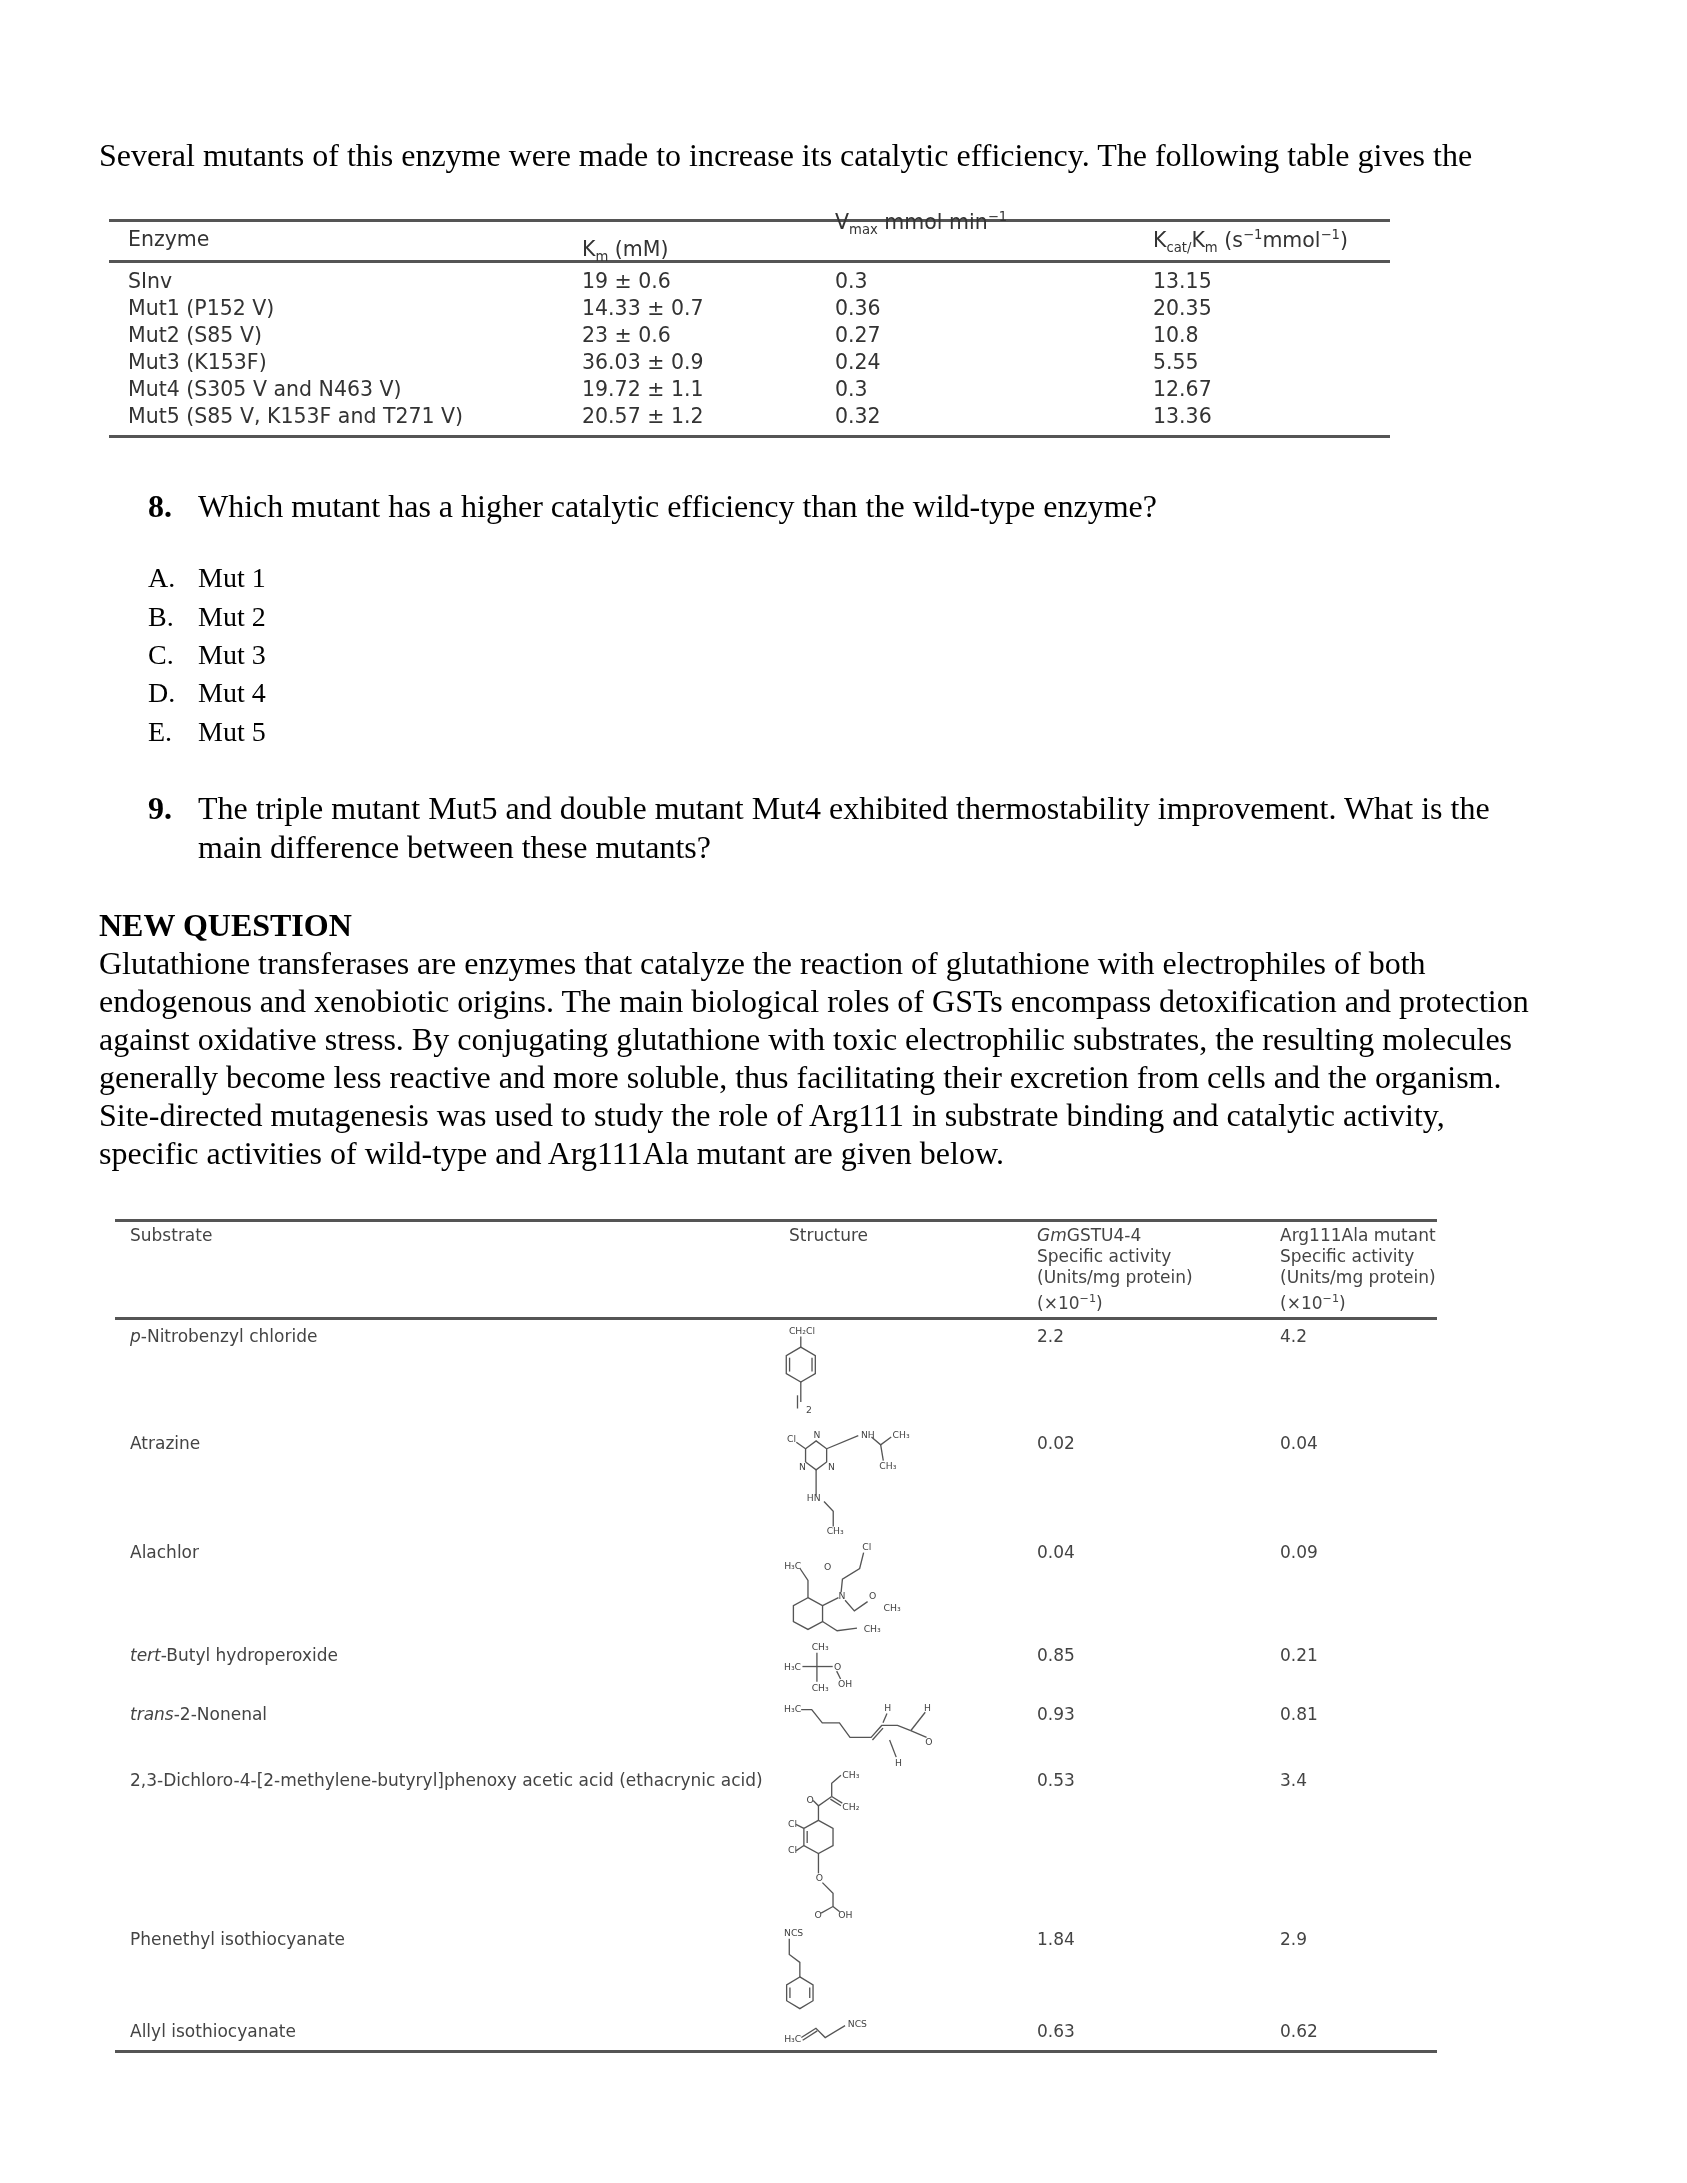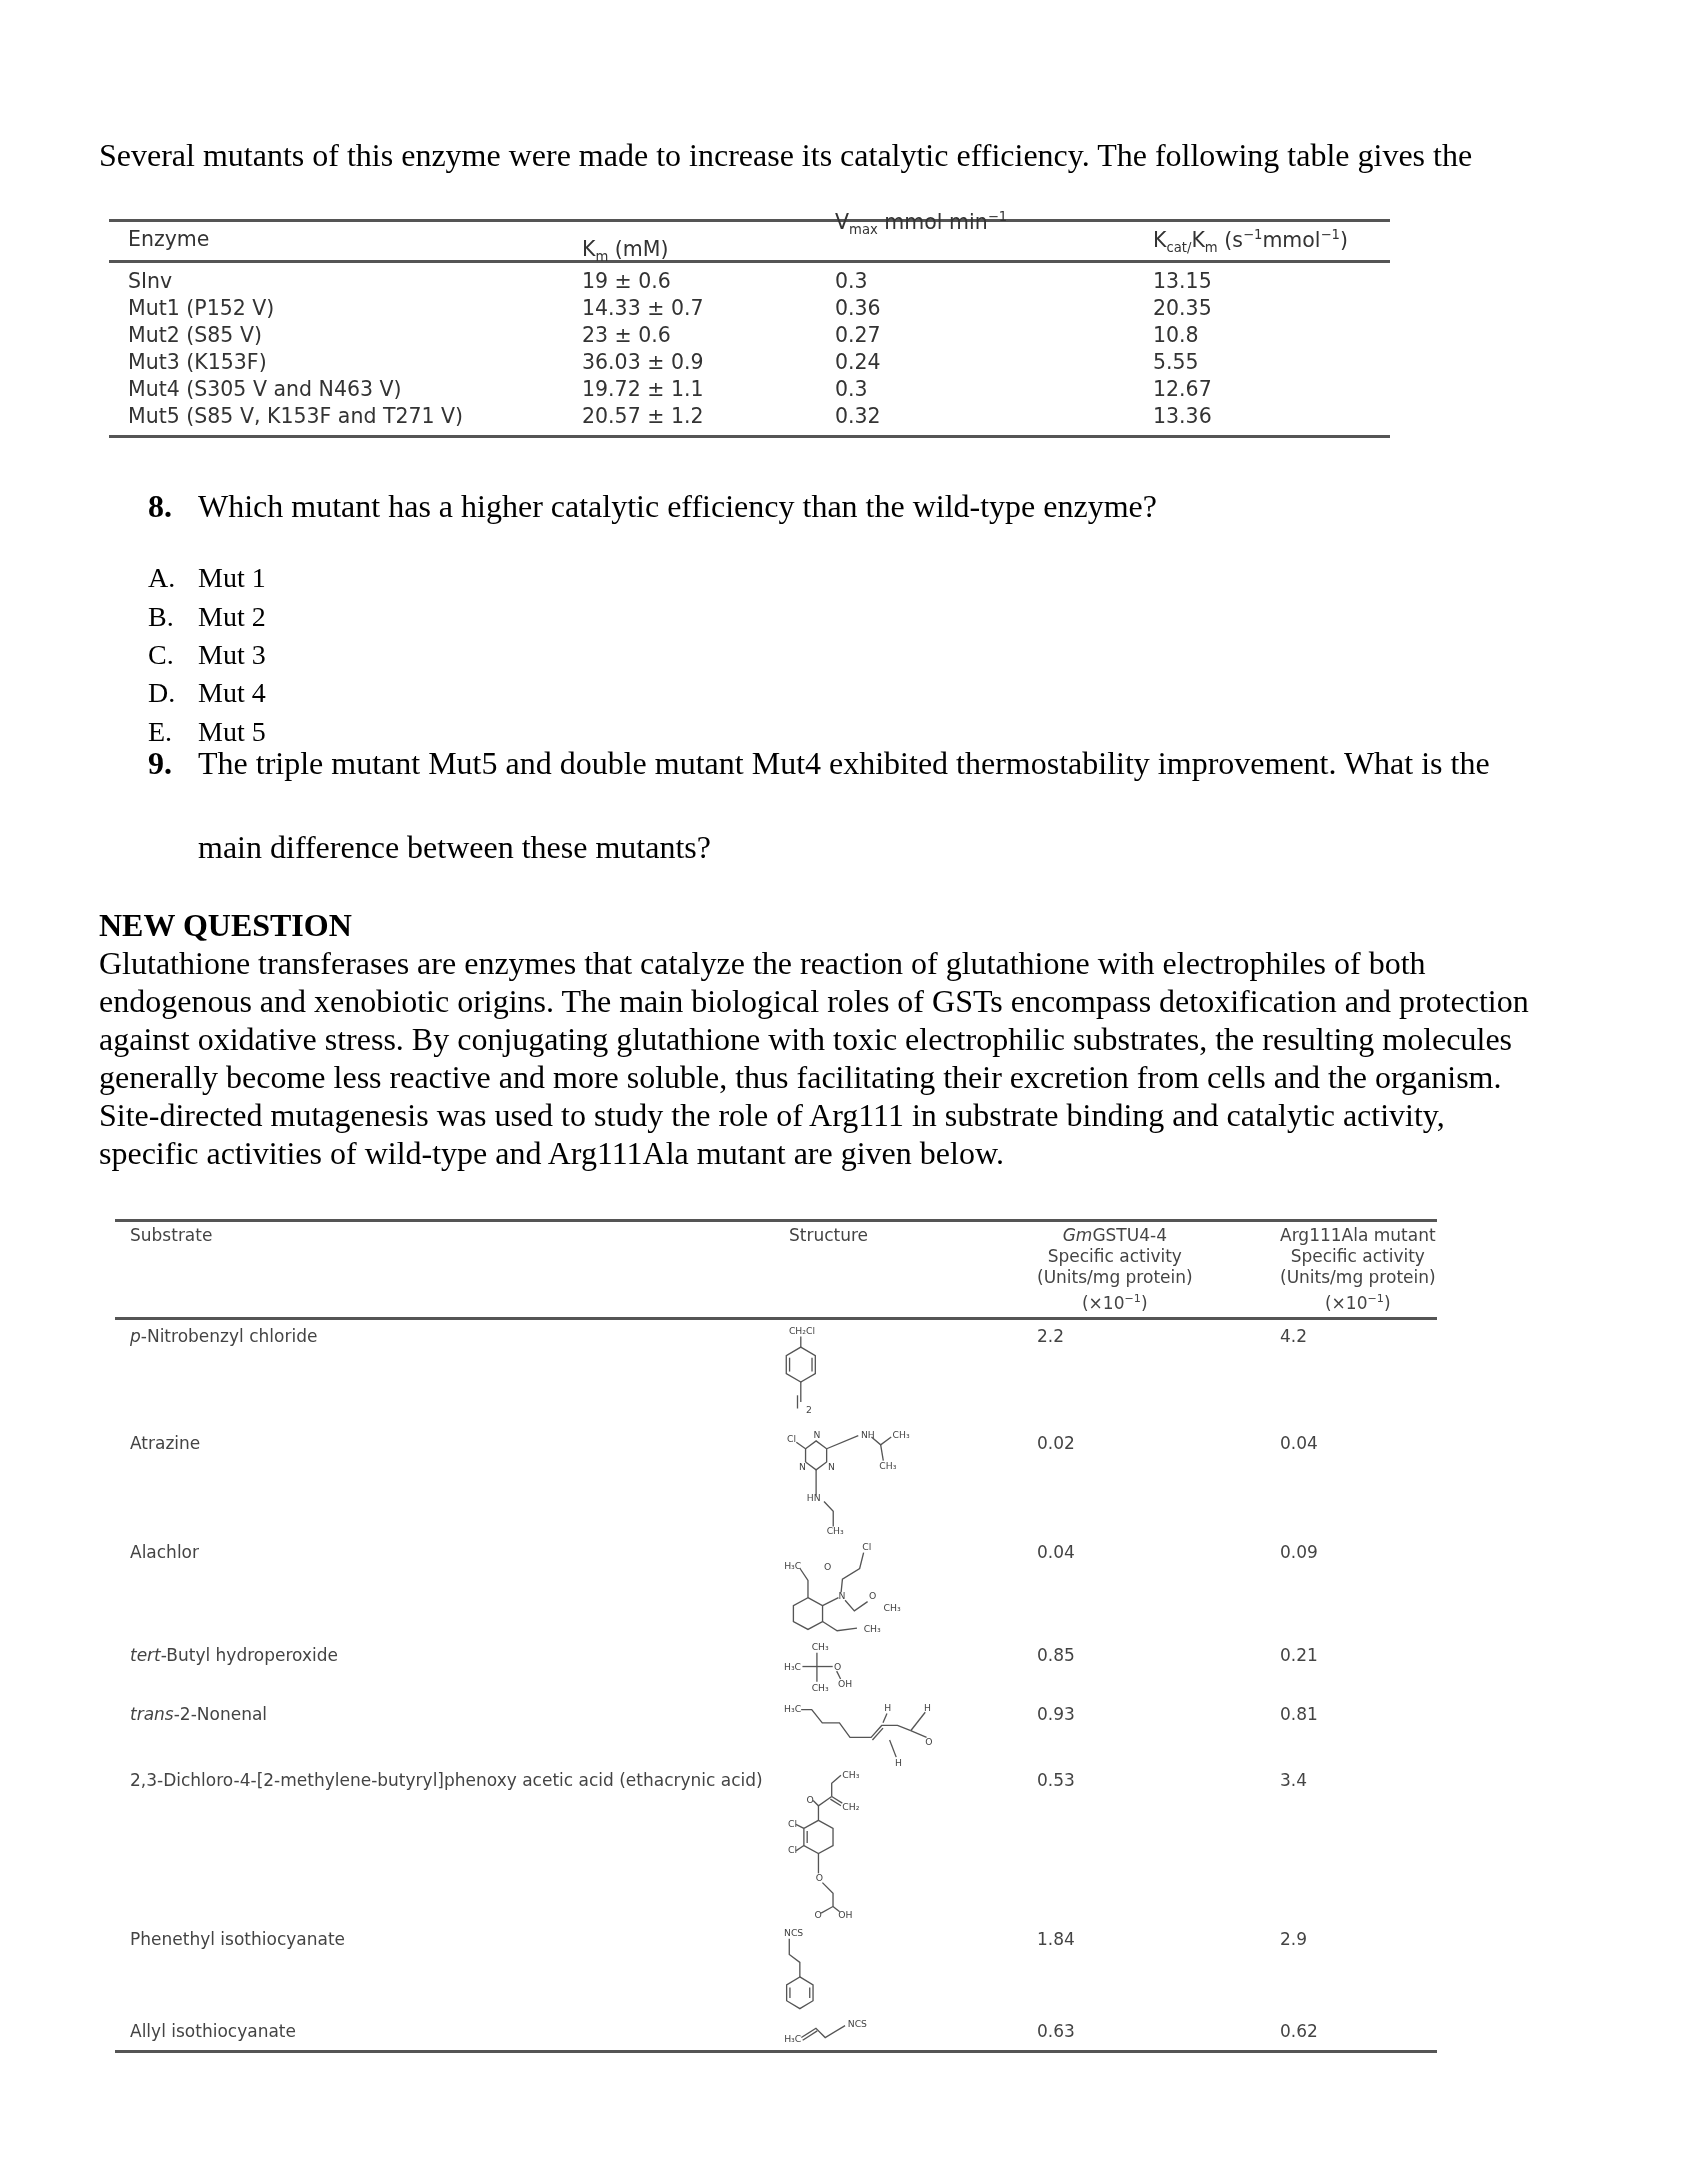--- a/index.html
+++ b/index.html
@@ -17,21 +17,21 @@
 
   
   .q { position:absolute; font-size:32px; white-space:nowrap; }
   .q .num { font-weight:bold; display:inline-block; width:50px; }
   .opt { position:absolute; left:148px; font-size:28px; white-space:nowrap; }
   .opt .letter { display:inline-block; width:50px; }
 
   
   .t2 { font-size:17px; color:#444; }
   .t2 .cell { position:absolute; white-space:nowrap; }
-  .t2 .hdr { line-height:21px;text-align:center; }
+  .t2 .hdr { line-height:21px; }
   .t2 sup { font-size:11.2px; }
   .chem { position:absolute; }
   .chem svg { overflow:visible; }
   .chem text { font-family:"DejaVu Sans", sans-serif; font-size:14px; fill:#444; }
   .chem line, .chem polyline, .chem polygon { stroke:#555; stroke-width:2; fill:none; }
 </style>
 </head>
 <body class="serif">
 
 <div class="para" style="top:136px;">
@@ -96,21 +96,21 @@
   <span class="num">8.</span><span>Which mutant has a higher catalytic efficiency than the wild-type enzyme?</span>
 </div>
 <div>
   <div class="opt" style="top:562px;"><span class="letter">A.</span><span>Mut 1</span></div>
   <div class="opt" style="top:601px;"><span class="letter">B.</span><span>Mut 2</span></div>
   <div class="opt" style="top:639px;"><span class="letter">C.</span><span>Mut 3</span></div>
   <div class="opt" style="top:677px;"><span class="letter">D.</span><span>Mut 4</span></div>
   <div class="opt" style="top:716px;"><span class="letter">E.</span><span>Mut 5</span></div>
 </div>
 
-<div class="q" style="left:148px; top:745px;">
+<div class="q" style="left:148px; top:790px;">
   <span class="num">9.</span><span>The triple mutant Mut5 and double mutant Mut4 exhibited thermostability improvement. What is the</span>
 </div>
 <div class="q" style="left:198px; top:829px;">main difference between these mutants?</div>
 
 <div class="para" style="top:906px; font-weight:bold;">NEW QUESTION</div>
 <div class="para" style="top:944px; width:1555px;">
   <div>Glutathione transferases are enzymes that catalyze the reaction of glutathione with electrophiles of both</div>
   <div>endogenous and xenobiotic origins. The main biological roles of GSTs encompass detoxification and protection</div>
   <div>against oxidative stress. By conjugating glutathione with toxic electrophilic substrates, the resulting molecules</div>
   <div>generally become less reactive and more soluble, thus facilitating their excretion from cells and the organism.</div>

